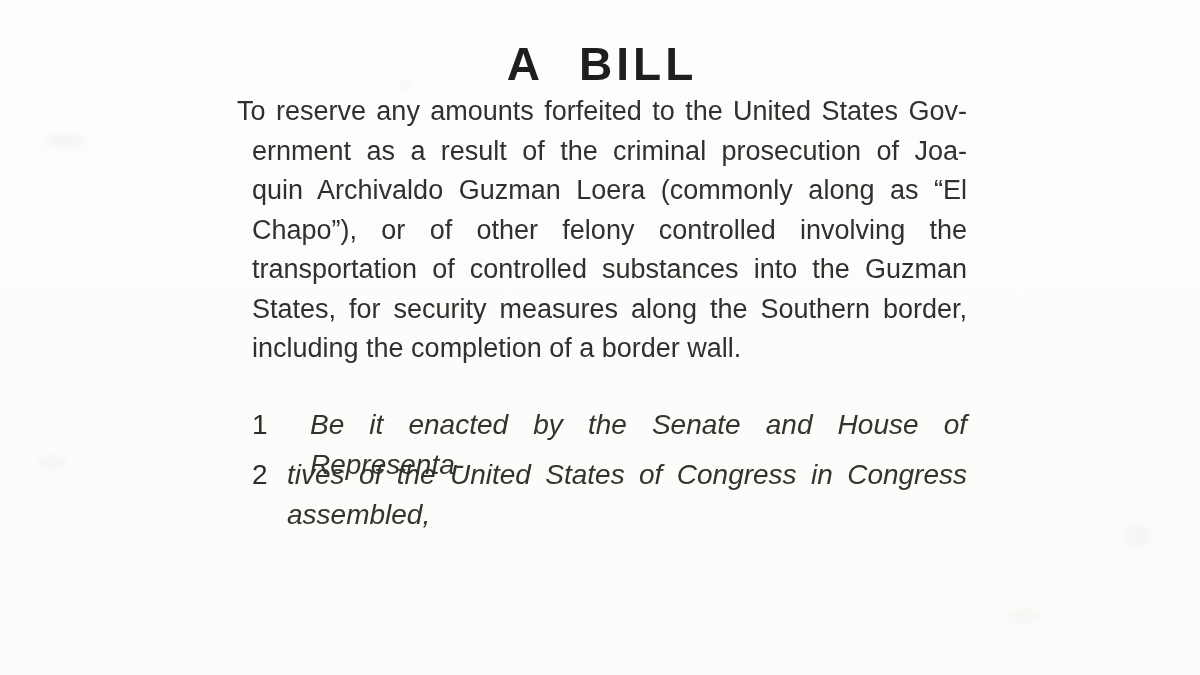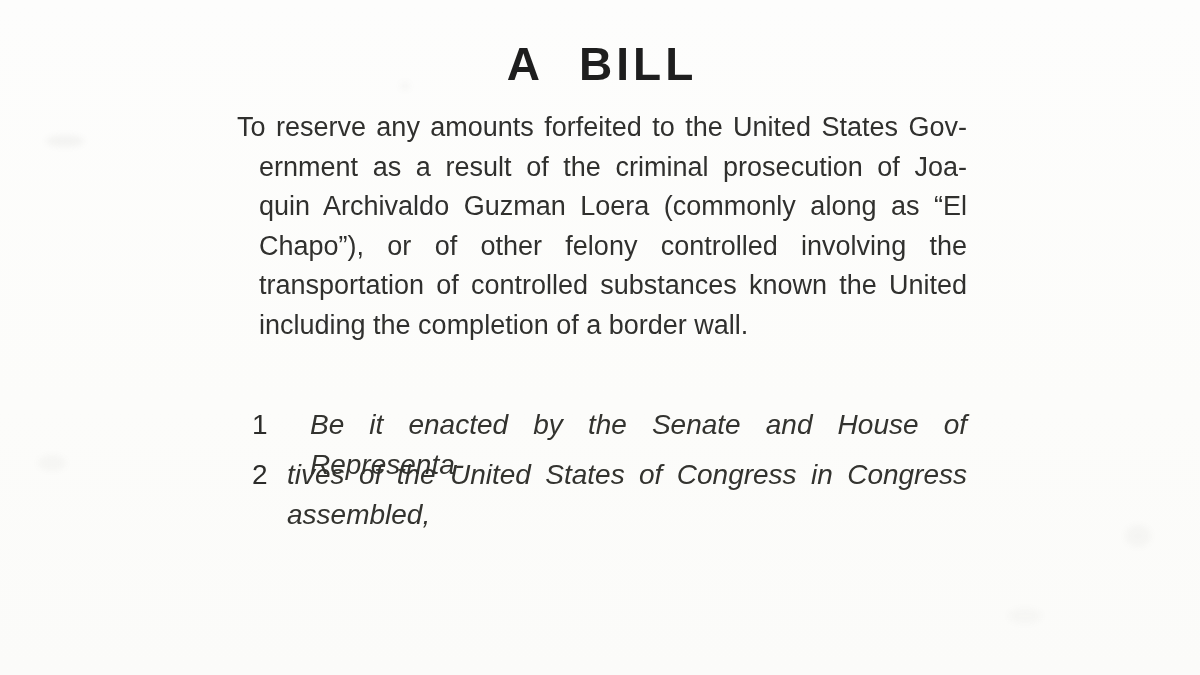--- a/index.html
+++ b/index.html
@@ -39,32 +39,32 @@
     line-height: 48px;
     font-weight: 700;
     letter-spacing: 4px;
     word-spacing: 20px;
     color: #1e1e1e;
   }
 
   .preamble {
     position: absolute;
     left: 237px;
-    top: 108px;
+    top: 92px;
     width: 730px;
     font-size: 27px;
     line-height: 39.5px;
     color: #30302e;
   }
   .preamble .pl {
     text-align: justify;
     text-align-last: justify;
   }
   .preamble .pl.cont {
-    margin-left: 22px;
+    margin-left: 15px;
   }
   .preamble .pl.last {
     text-align: left;
     text-align-last: left;
   }
 
   .bill-line {
     position: absolute;
     left: 237px;
     width: 730px;
@@ -102,21 +102,22 @@
   <div class="smudge sm4"></div>
   <div class="smudge sm5"></div>
 
   <div class="bill-title">A BILL</div>
 
   <div class="preamble">
     <div class="pl">To reserve any amounts forfeited to the United States Gov-</div>
     <div class="pl cont">ernment as a result of the criminal prosecution of Joa-</div>
     <div class="pl cont">quin Archivaldo Guzman Loera (commonly along as “El</div>
     <div class="pl cont">Chapo”), or of other felony controlled involving the</div>
-    <div class="pl cont">transportation of controlled substances known the United</div>
+    <div class="pl cont">transportation of controlled substances into the Guzman</div>
+    <div class="pl cont">States, for security measures along the Southern border,</div>
     <div class="pl cont last">including the completion of a border wall.</div>
   </div>
 
   <div class="bill-line row1">
     <span class="line-no">1</span>
     <span class="line-text">Be it enacted by the Senate and House of Representa-</span>
   </div>
 
   <div class="bill-line row2">
     <span class="line-no">2</span>

